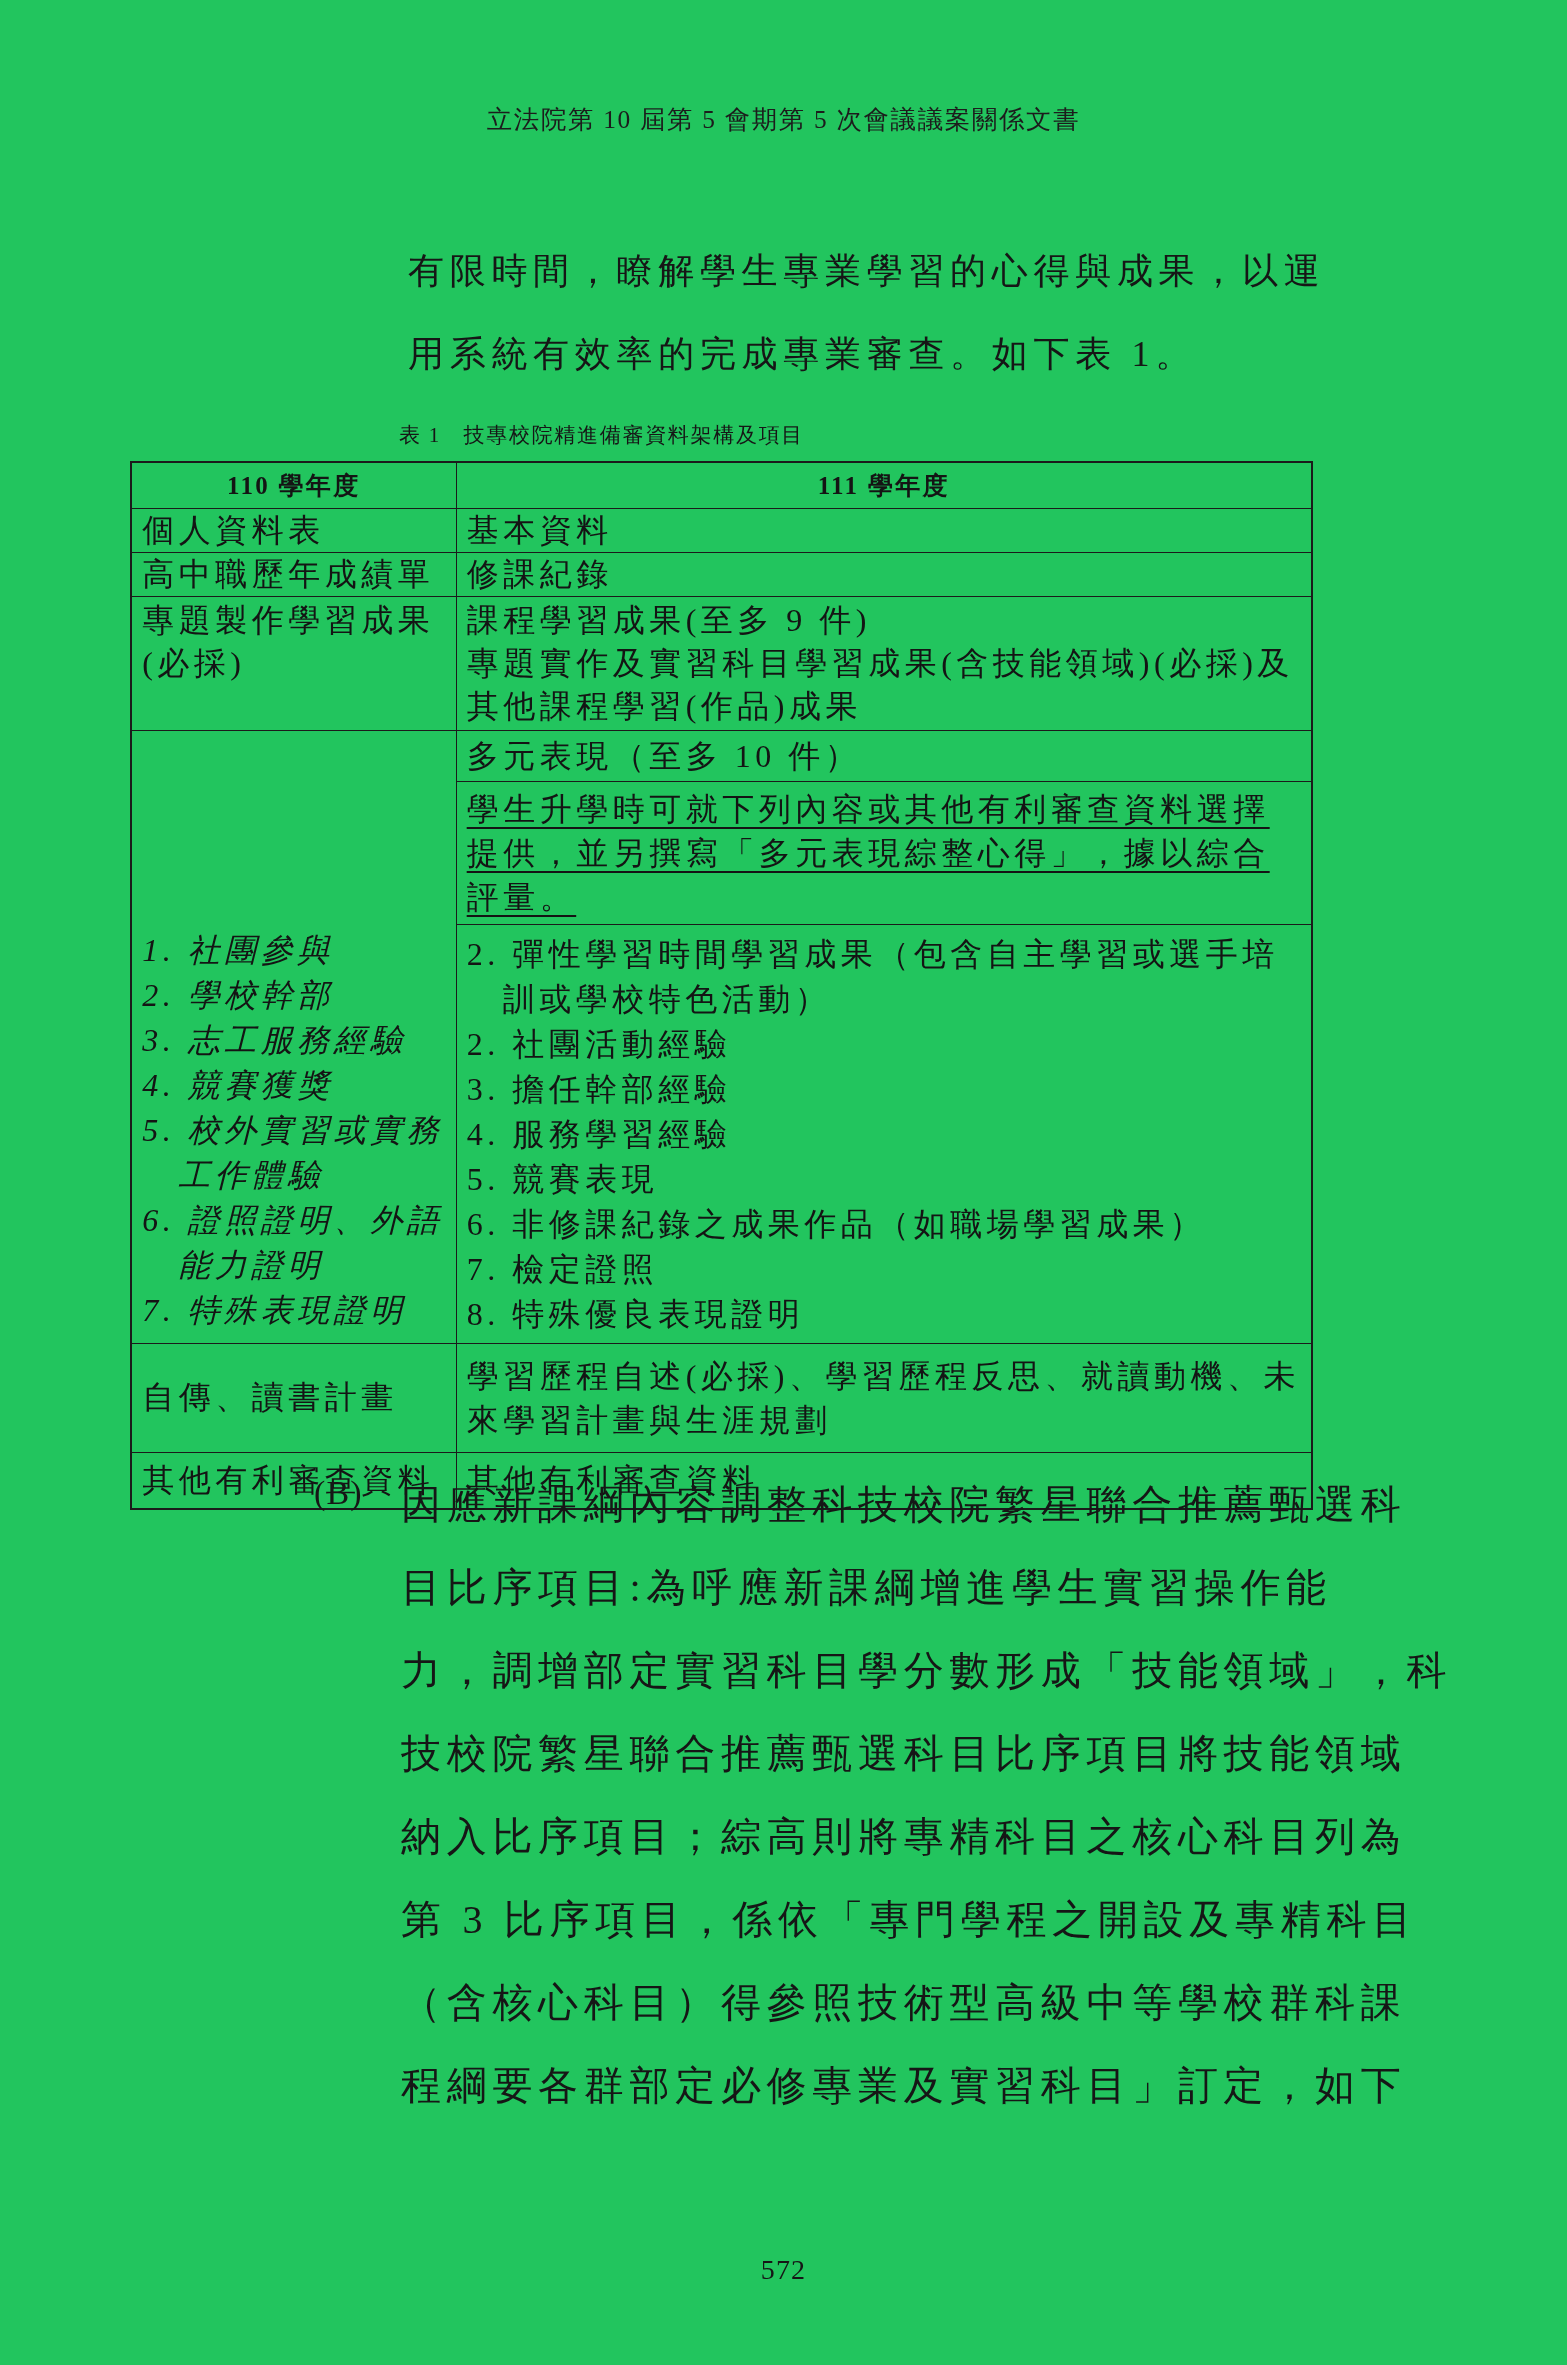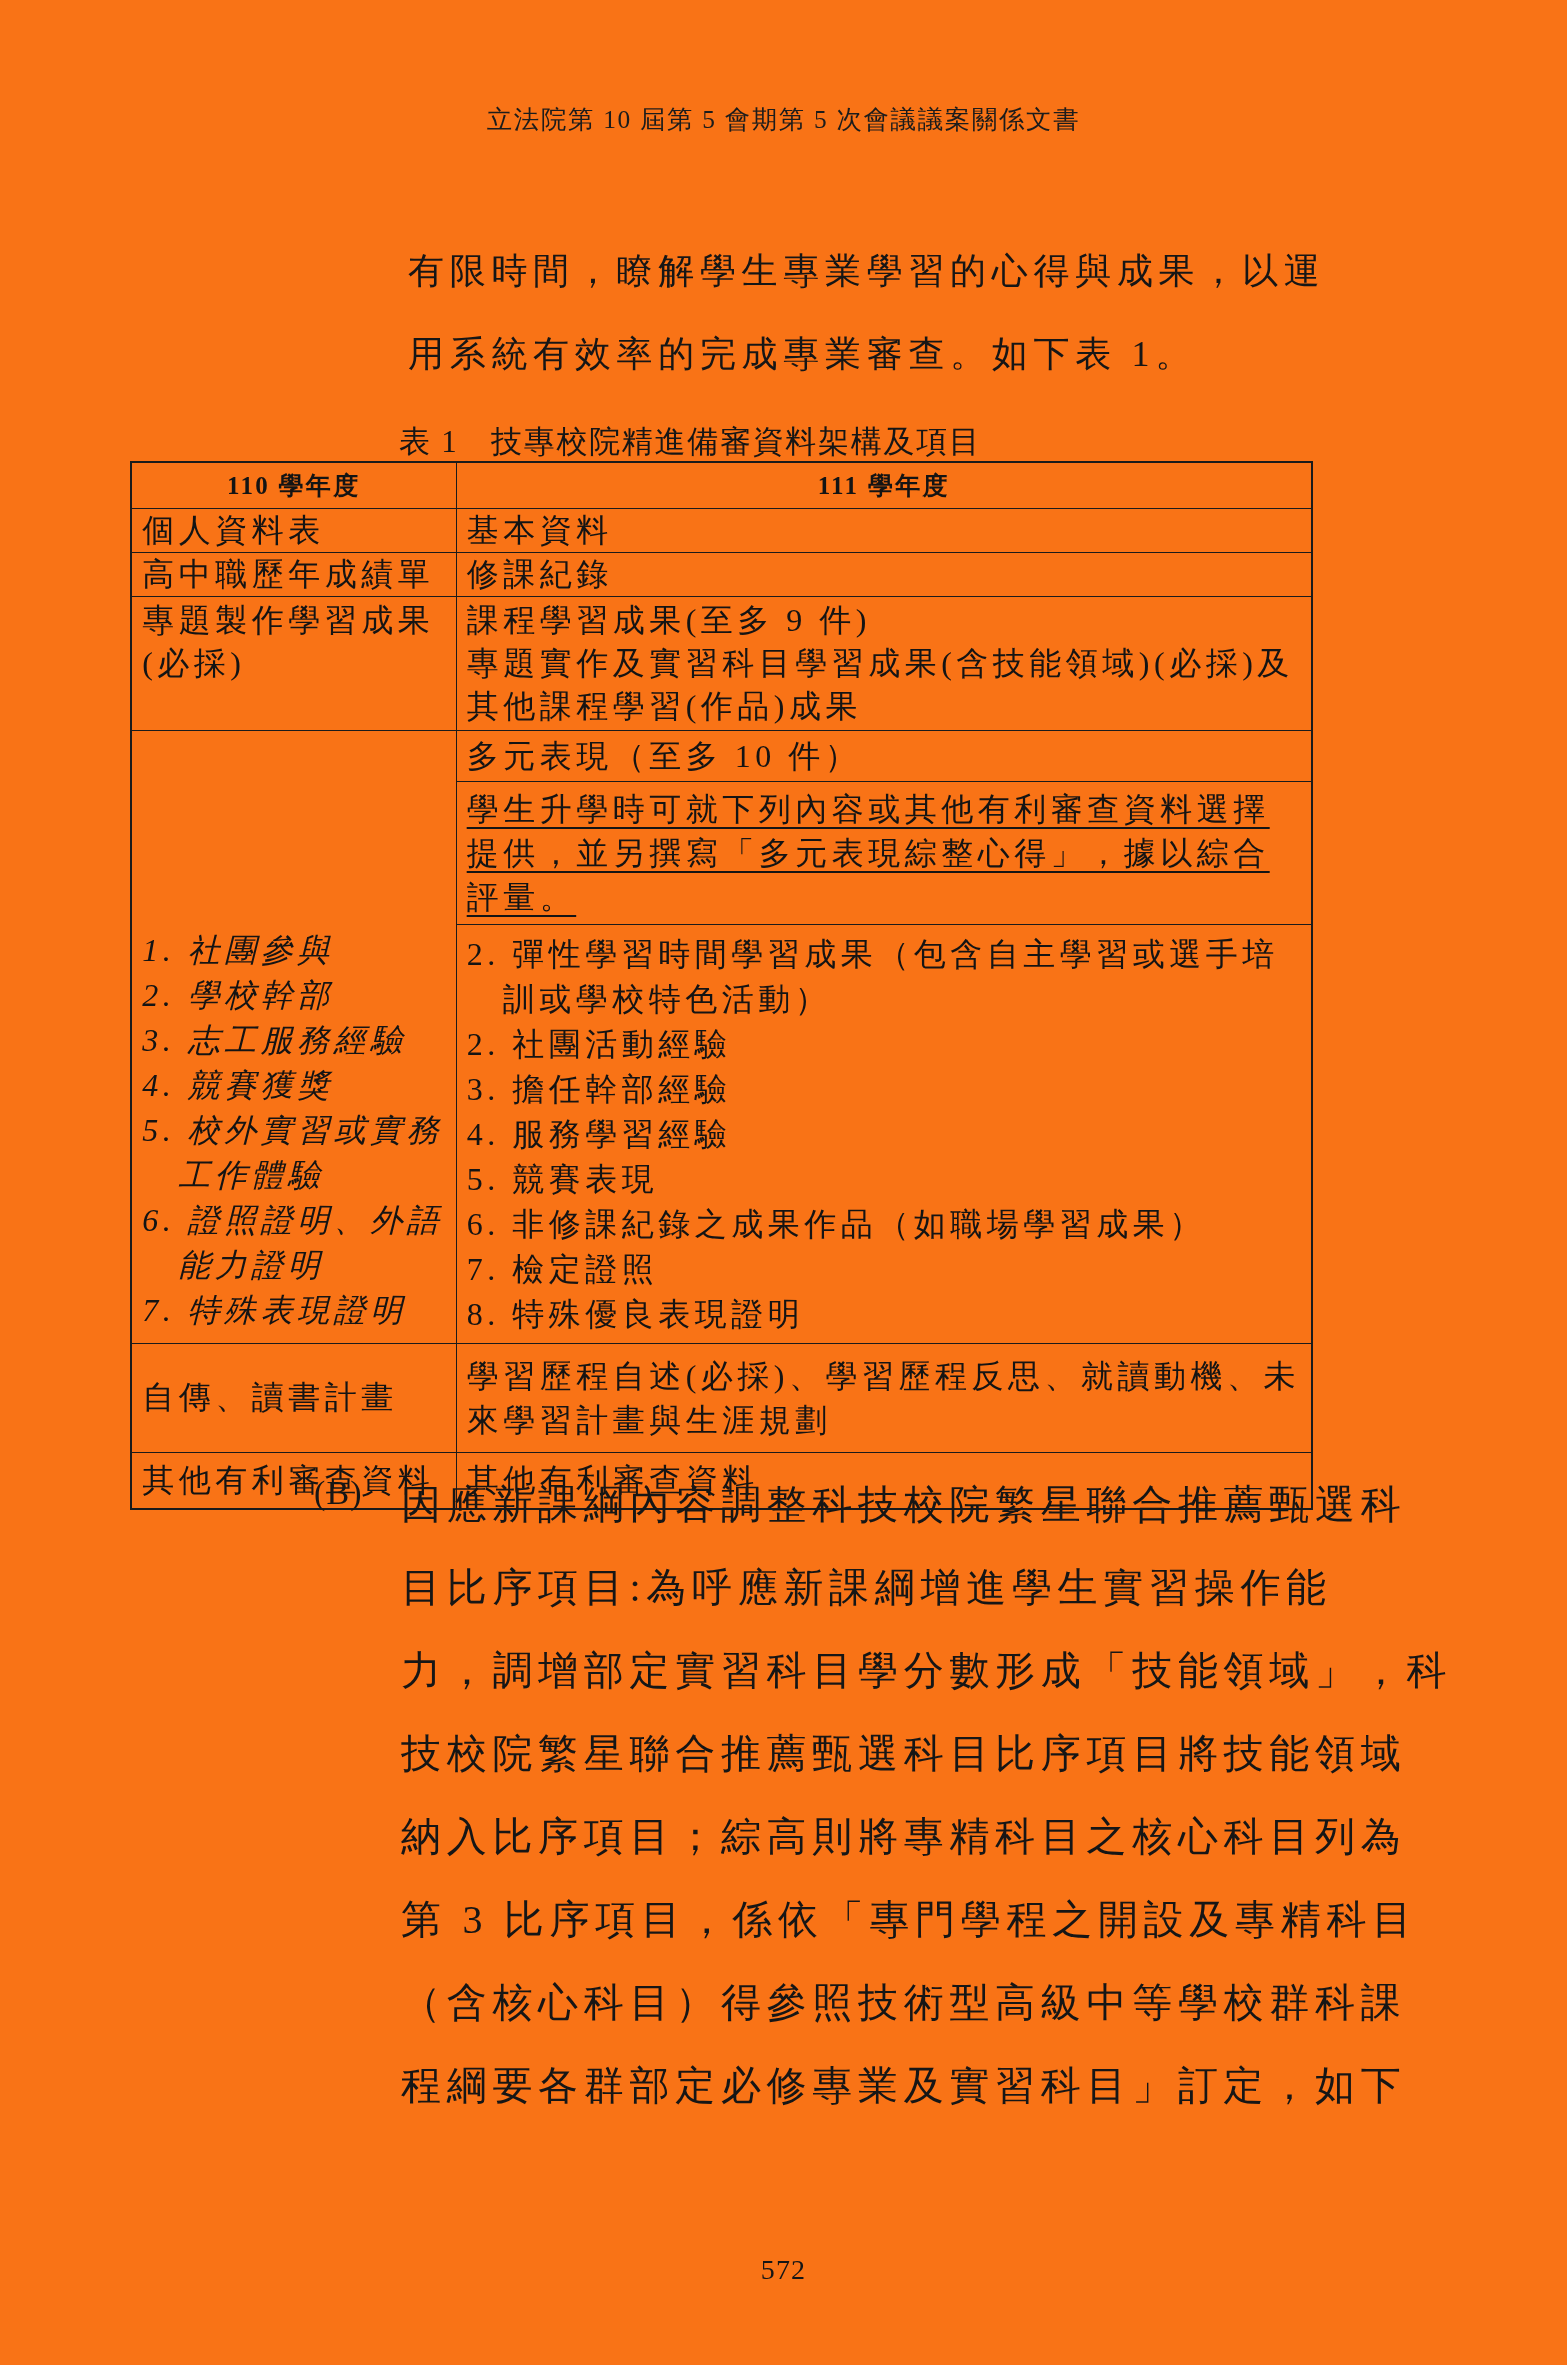--- a/index.html
+++ b/index.html
@@ -1,32 +1,32 @@
 <!DOCTYPE html>
 <html style="font-size:9px"><head>
 <meta charset="utf-8">
 <style>
   html,body{margin:0;padding:0;}
   body{background:#cfcfcf;font-family:"Liberation Serif","DejaVu Serif",serif;}
   .page{
     position:relative;
     width:1567px;height:2366px;
-    background:#f97316;
+    background:#22c55e;
     color:#161616;
     overflow:hidden;
   }
   
   .doc-header{
     position:absolute;top:103px;left:0;width:100%;
     text-align:center;font-size:25.4px;letter-spacing:1.7px;color:#1c1c1c;
   }
   
   .intro{position:absolute;left:408px;top:230px;font-size:36px;letter-spacing:5.7px;line-height:83px;white-space:nowrap;}
   
-  .table-caption{position:absolute;left:399px;top:421px;font-size:31px;letter-spacing:1.7px;white-space:nowrap;}
+  .table-caption{position:absolute;left:399px;top:421px;font-size:21px;letter-spacing:1.7px;white-space:nowrap;}
   
   table.doc-table{
     position:absolute;left:130px;top:461px;width:1183px;
     border-collapse:collapse;table-layout:fixed;
     font-size:32px;line-height:43px;color:#141414;
     border:2.8px solid #1b1b1b;
   }
   .doc-table col.c-left{width:325px;}
   .doc-table th,.doc-table td{border:1.7px solid #1b1b1b;padding:0 10.2px;vertical-align:middle;}
   .doc-table th{height:45px;font-weight:bold;text-align:center;font-size:25px;letter-spacing:2.3px;}

